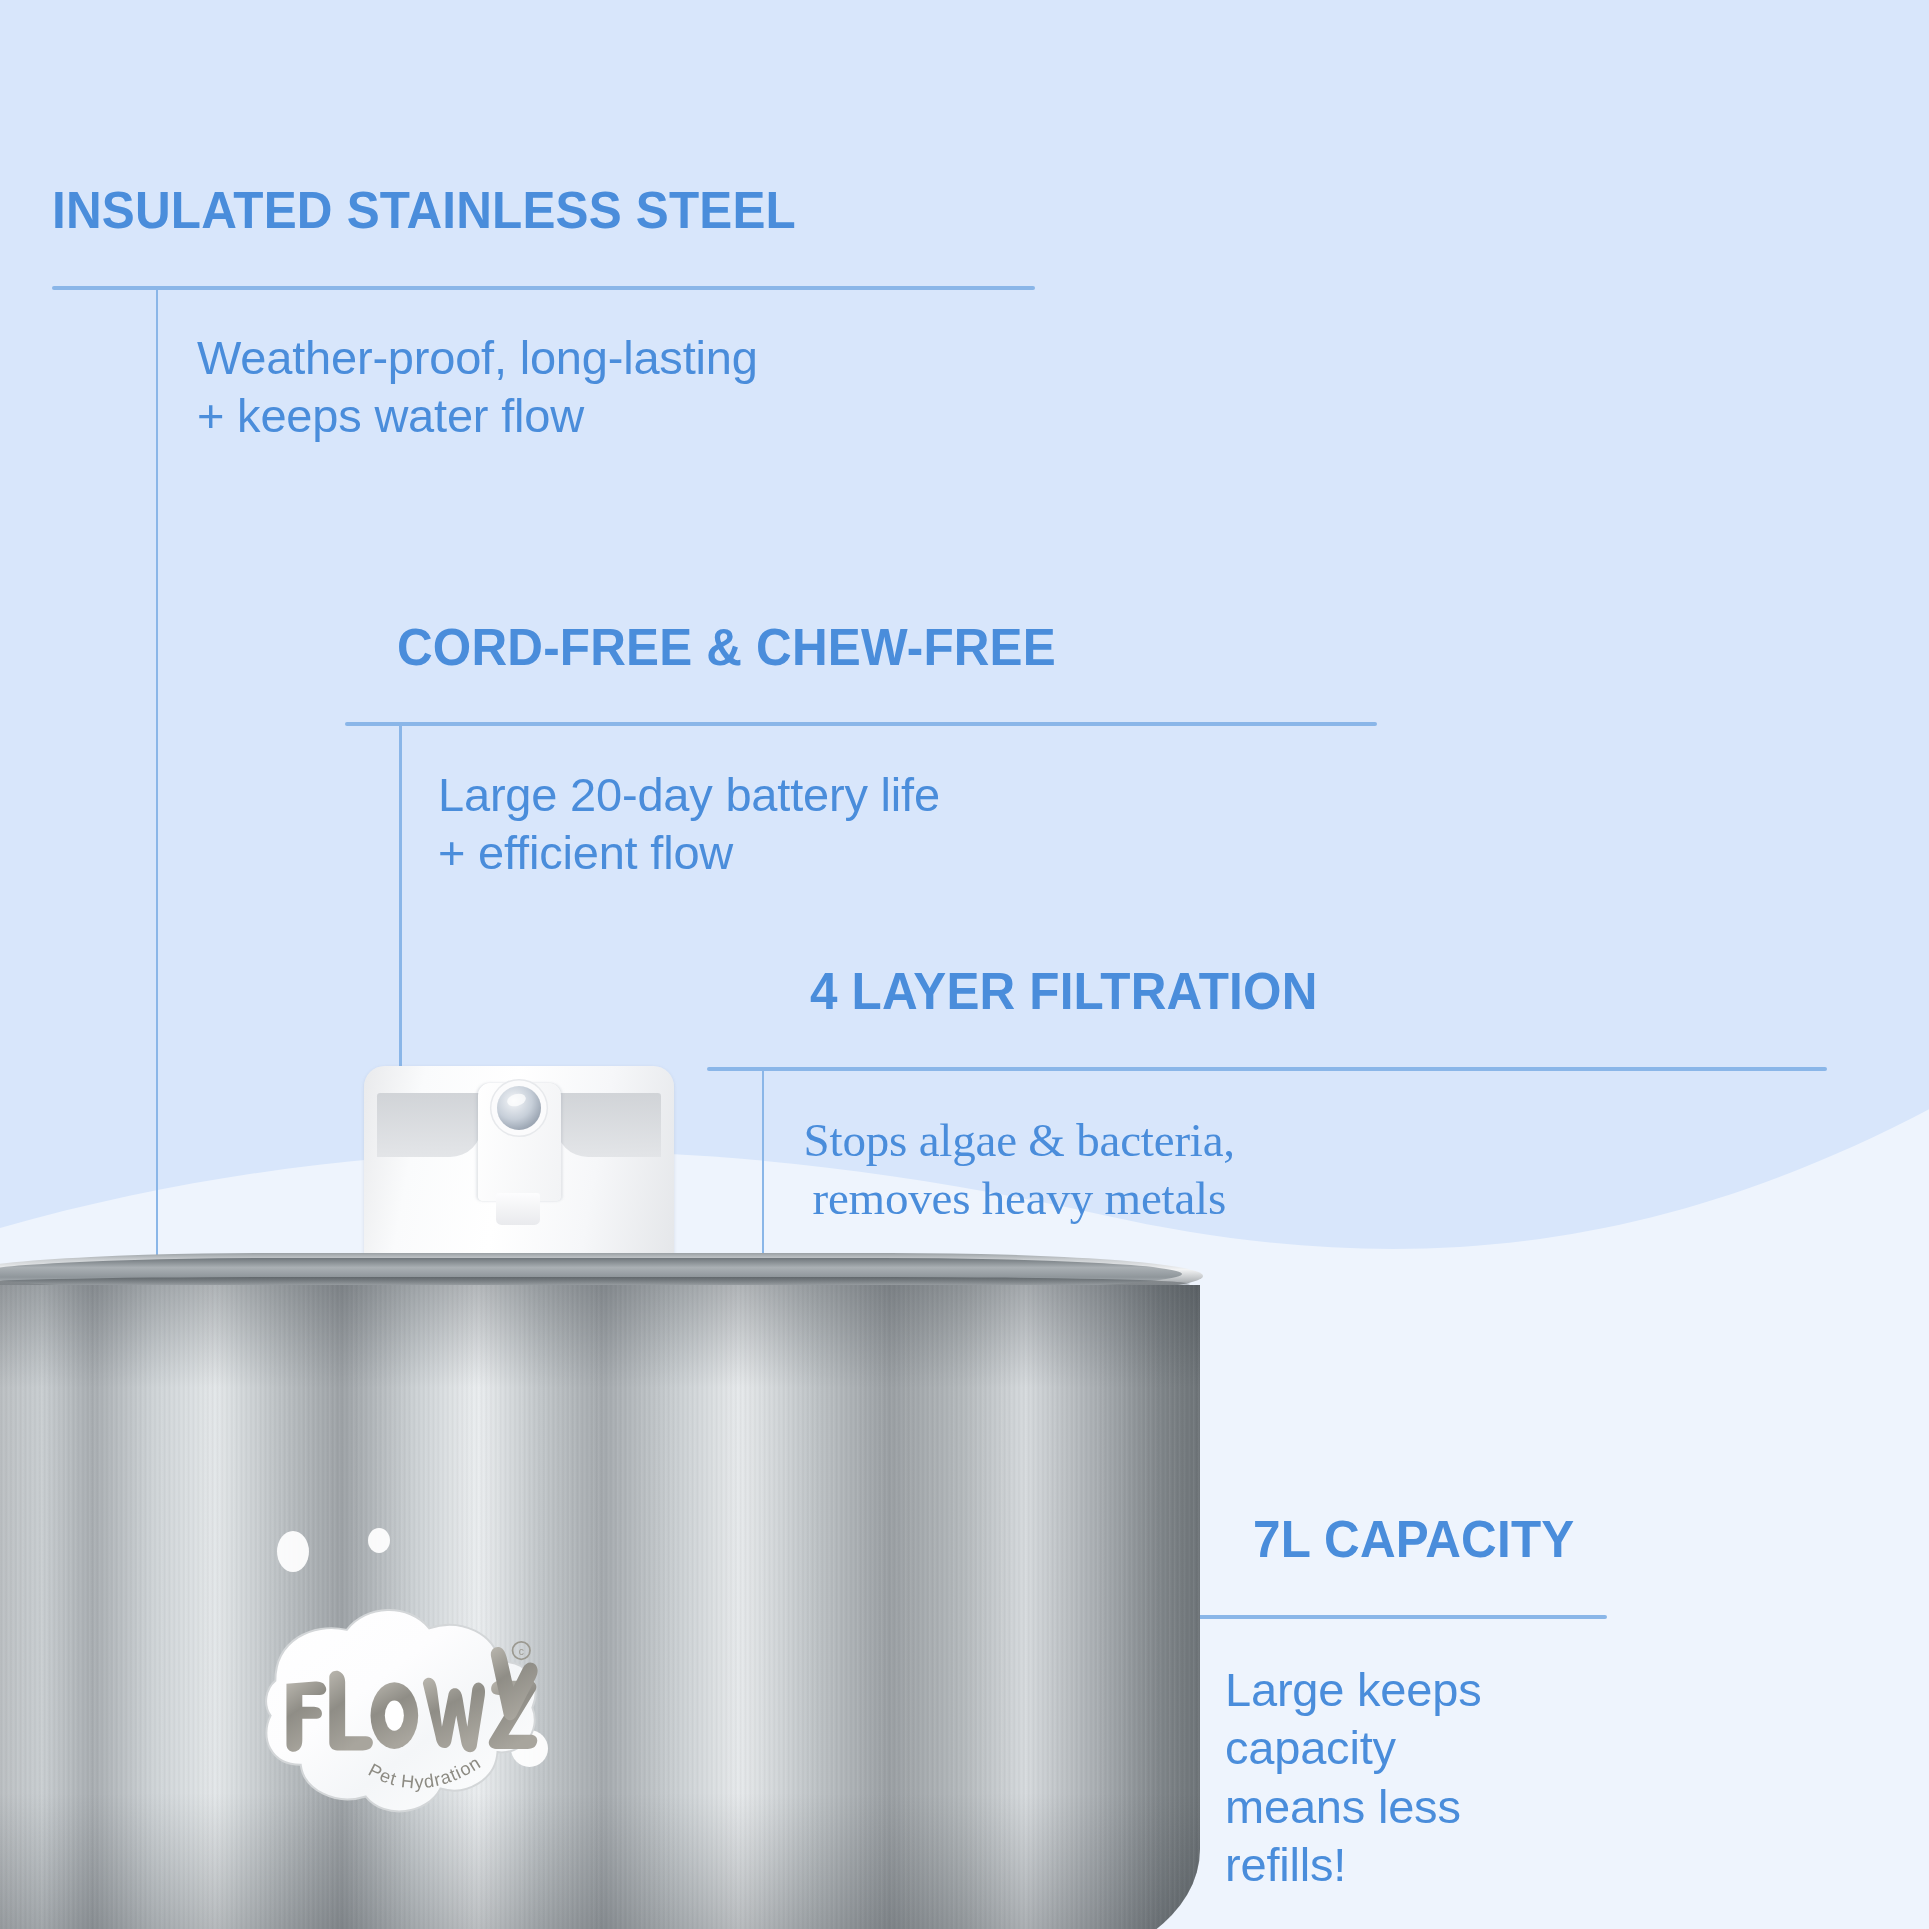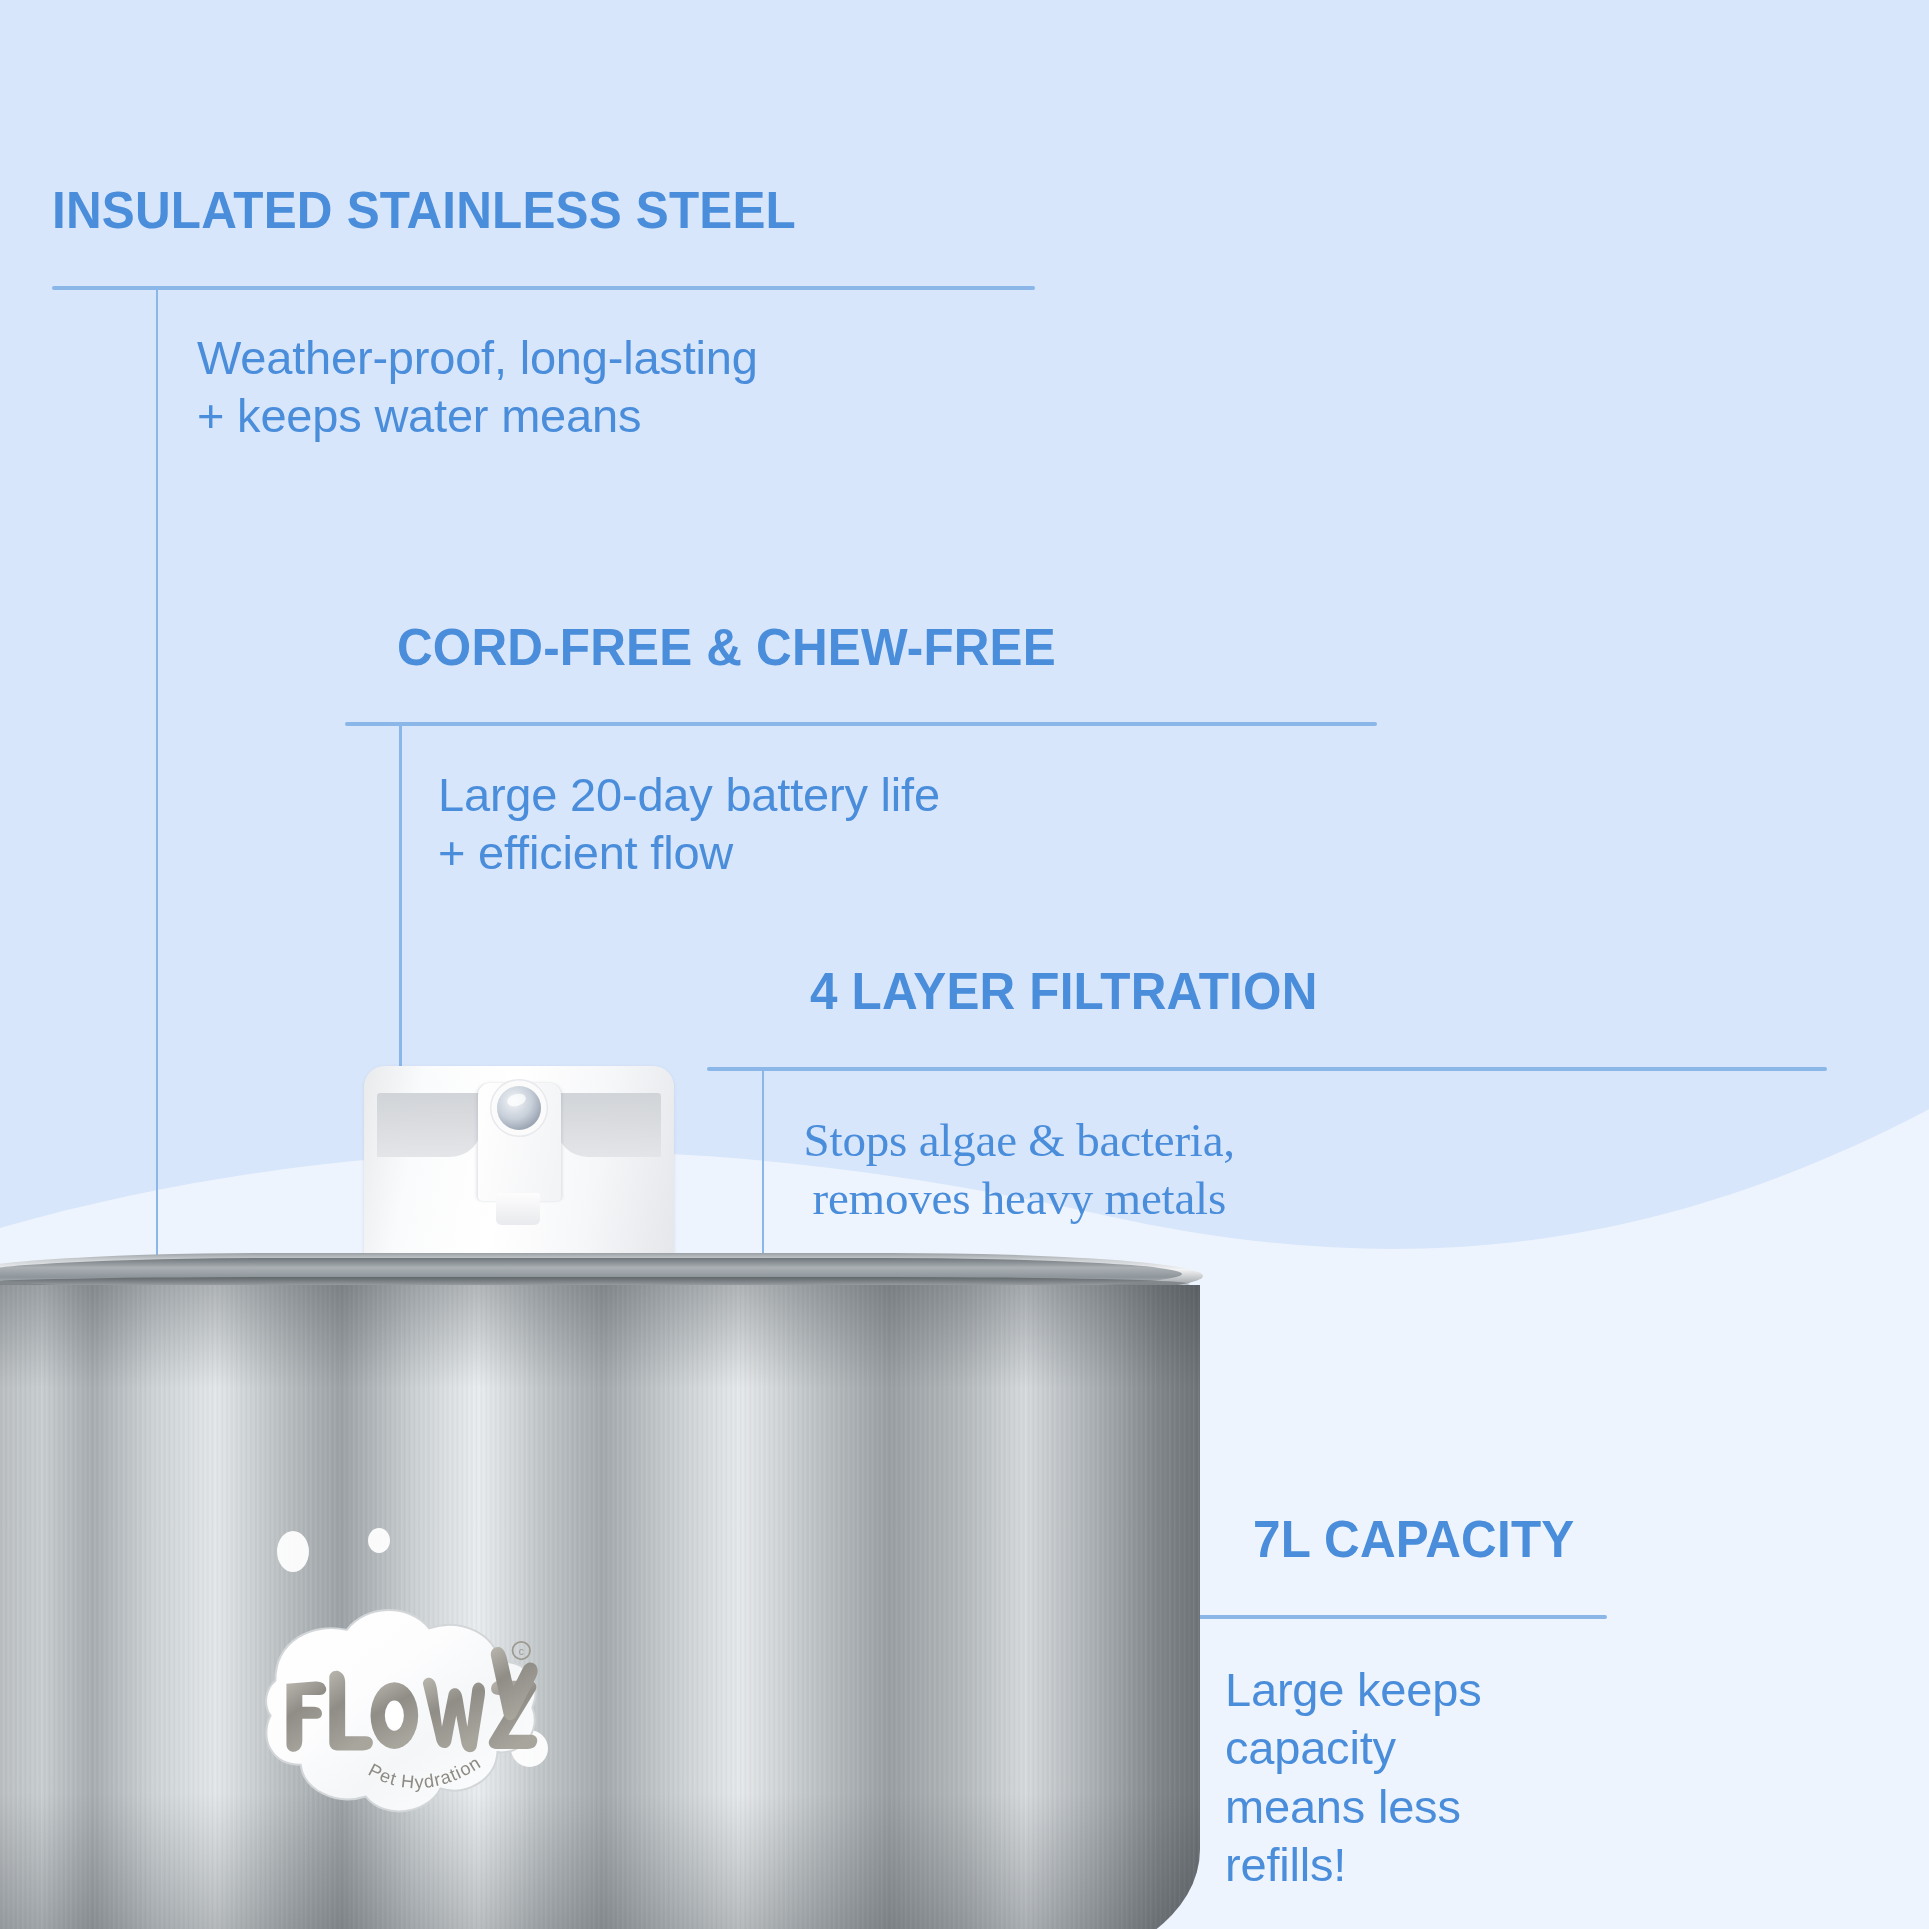--- a/index.html
+++ b/index.html
@@ -200,21 +200,21 @@
   <div class="bg-base"></div>
   <svg class="bg-wave" viewBox="0 0 2430 2430" preserveAspectRatio="none">
     <path d="M0,1546 C520,1400 980,1440 1390,1530 C1760,1612 2080,1580 2430,1396 L2430,2430 L0,2430 Z" fill="#eef4fd"></path>
   </svg>
 
   <div class="callout" id="c1">
     <div class="head">INSULATED STAINLESS STEEL</div>
     <div class="hrule"></div>
     <div class="vrule"></div>
     <div class="body">Weather-proof, long-lasting
-+ keeps water means</div>
++ keeps water flow</div>
   </div>
 
   <div class="callout" id="c2">
     <div class="head">CORD-FREE &amp; CHEW-FREE</div>
     <div class="hrule"></div>
     <div class="vrule"></div>
     <div class="body">Large 20-day battery life
 + efficient flow</div>
   </div>
 

